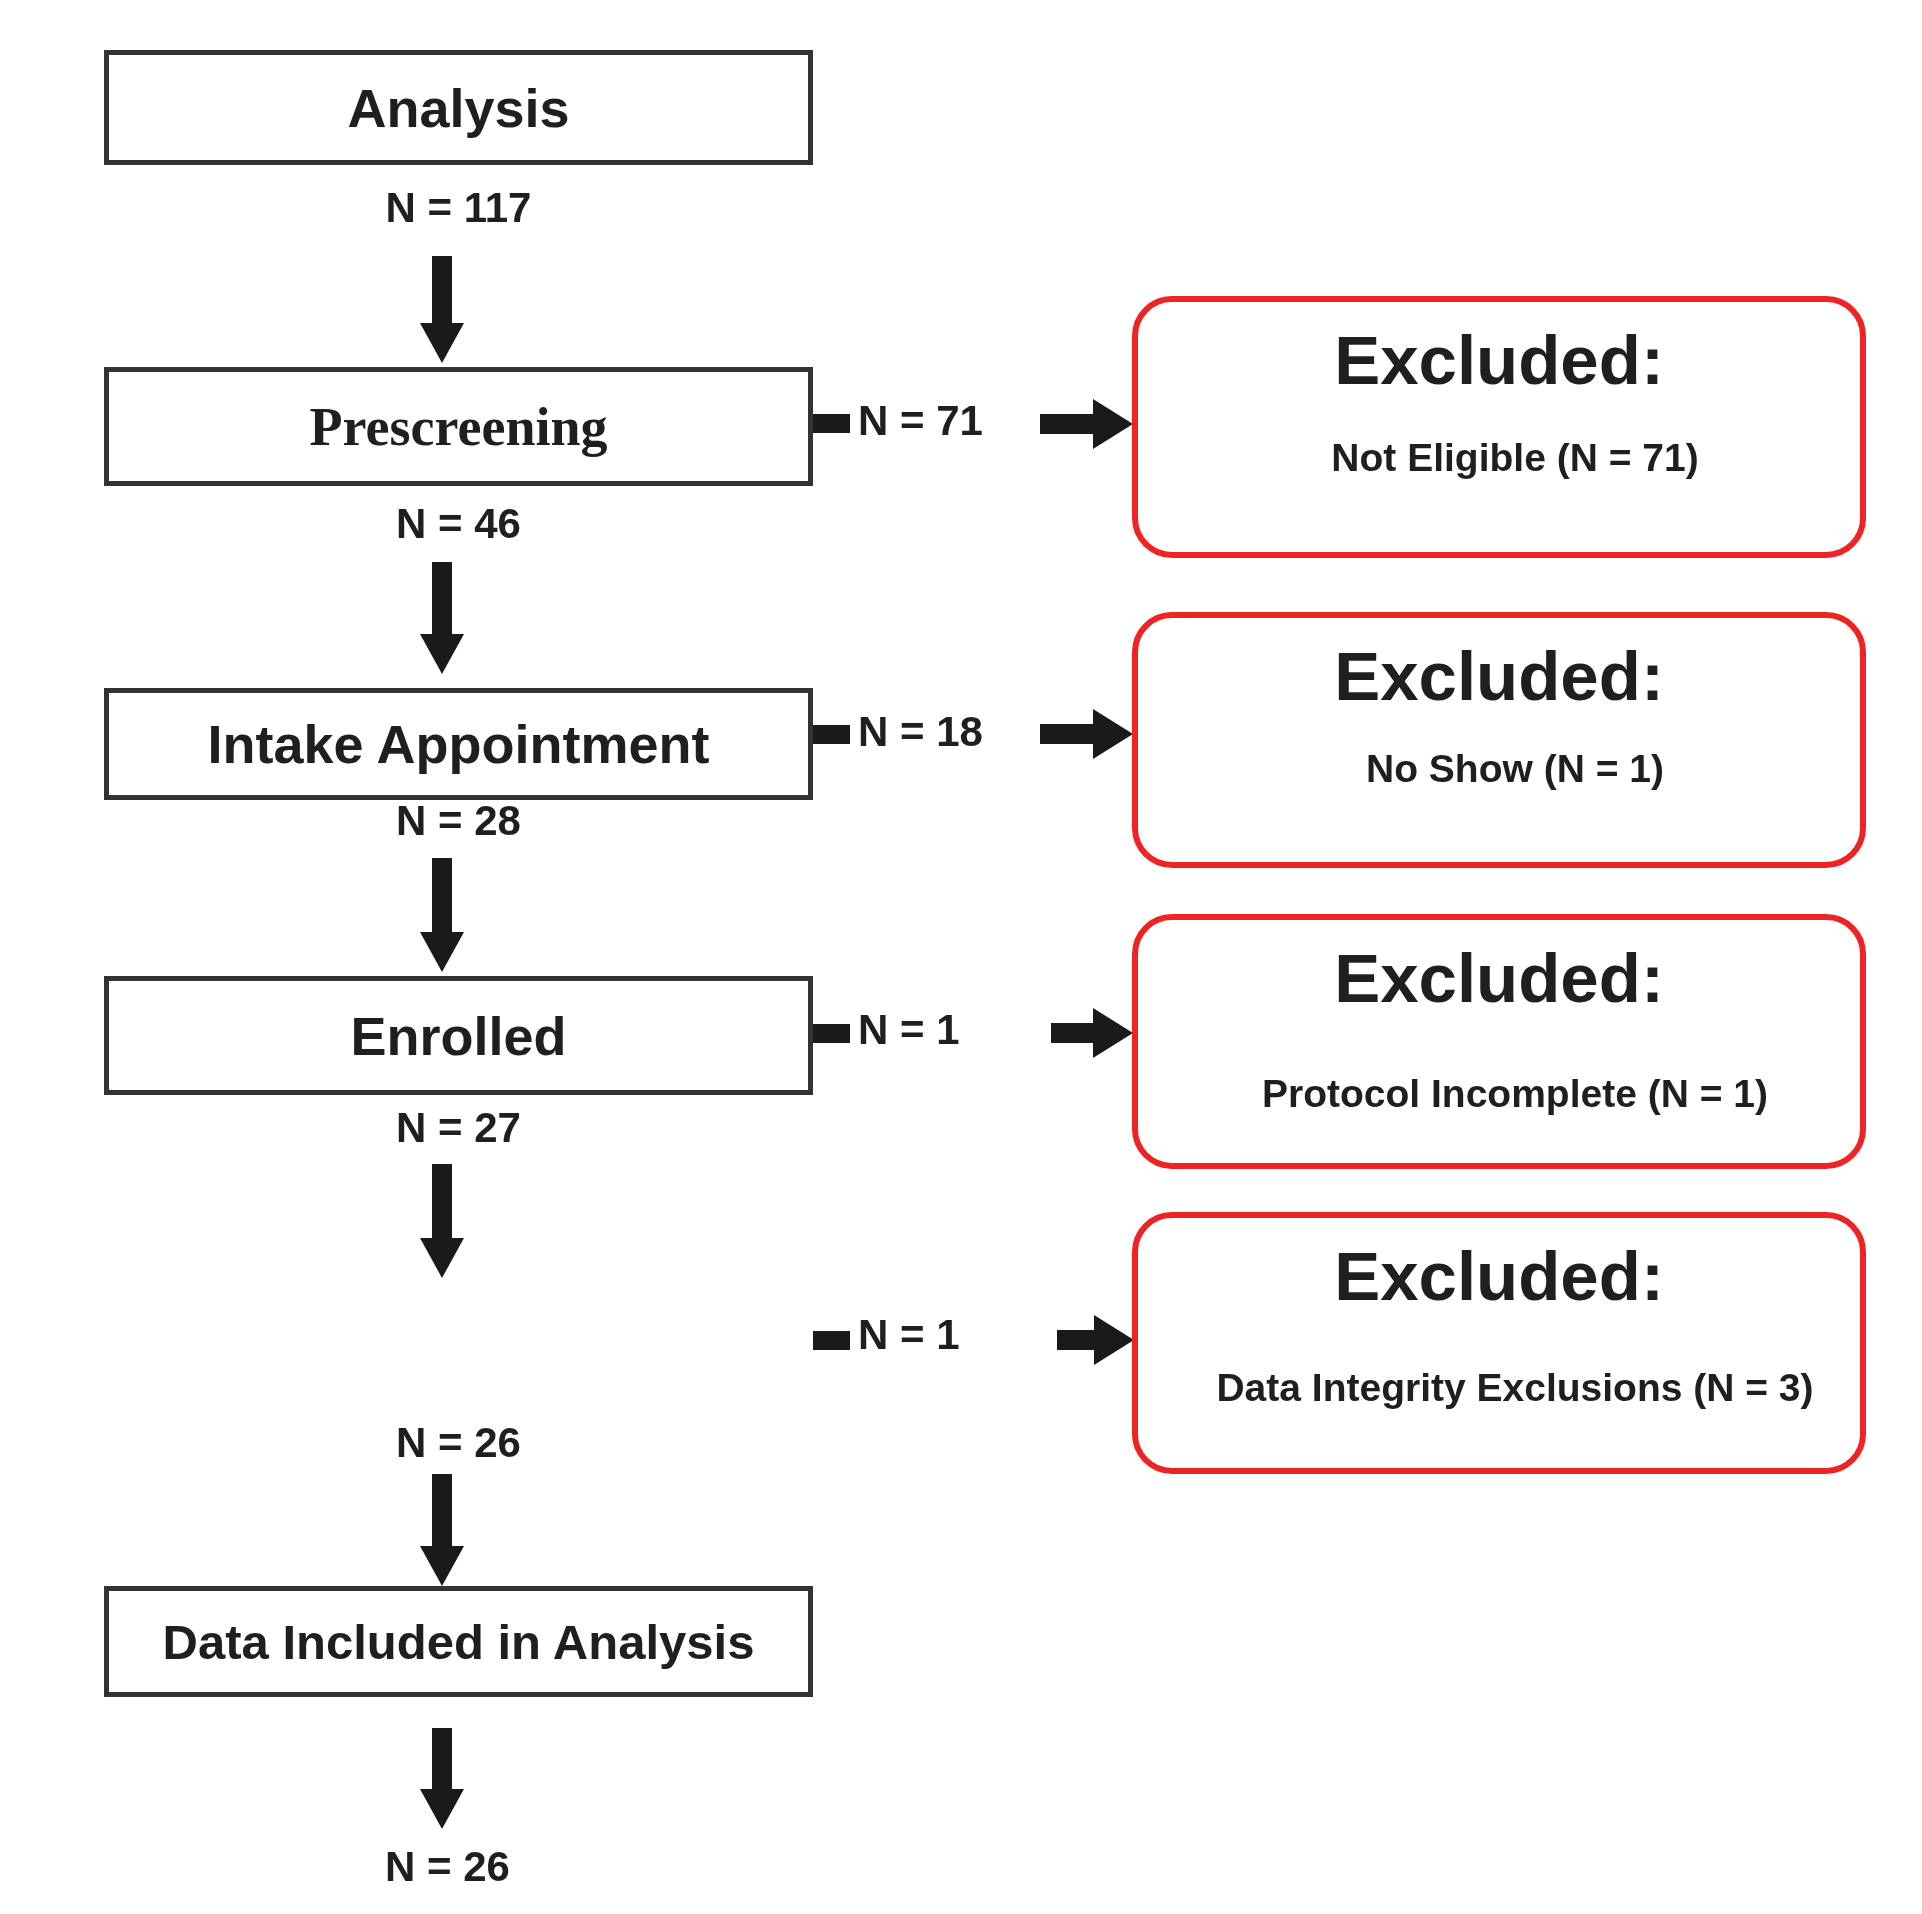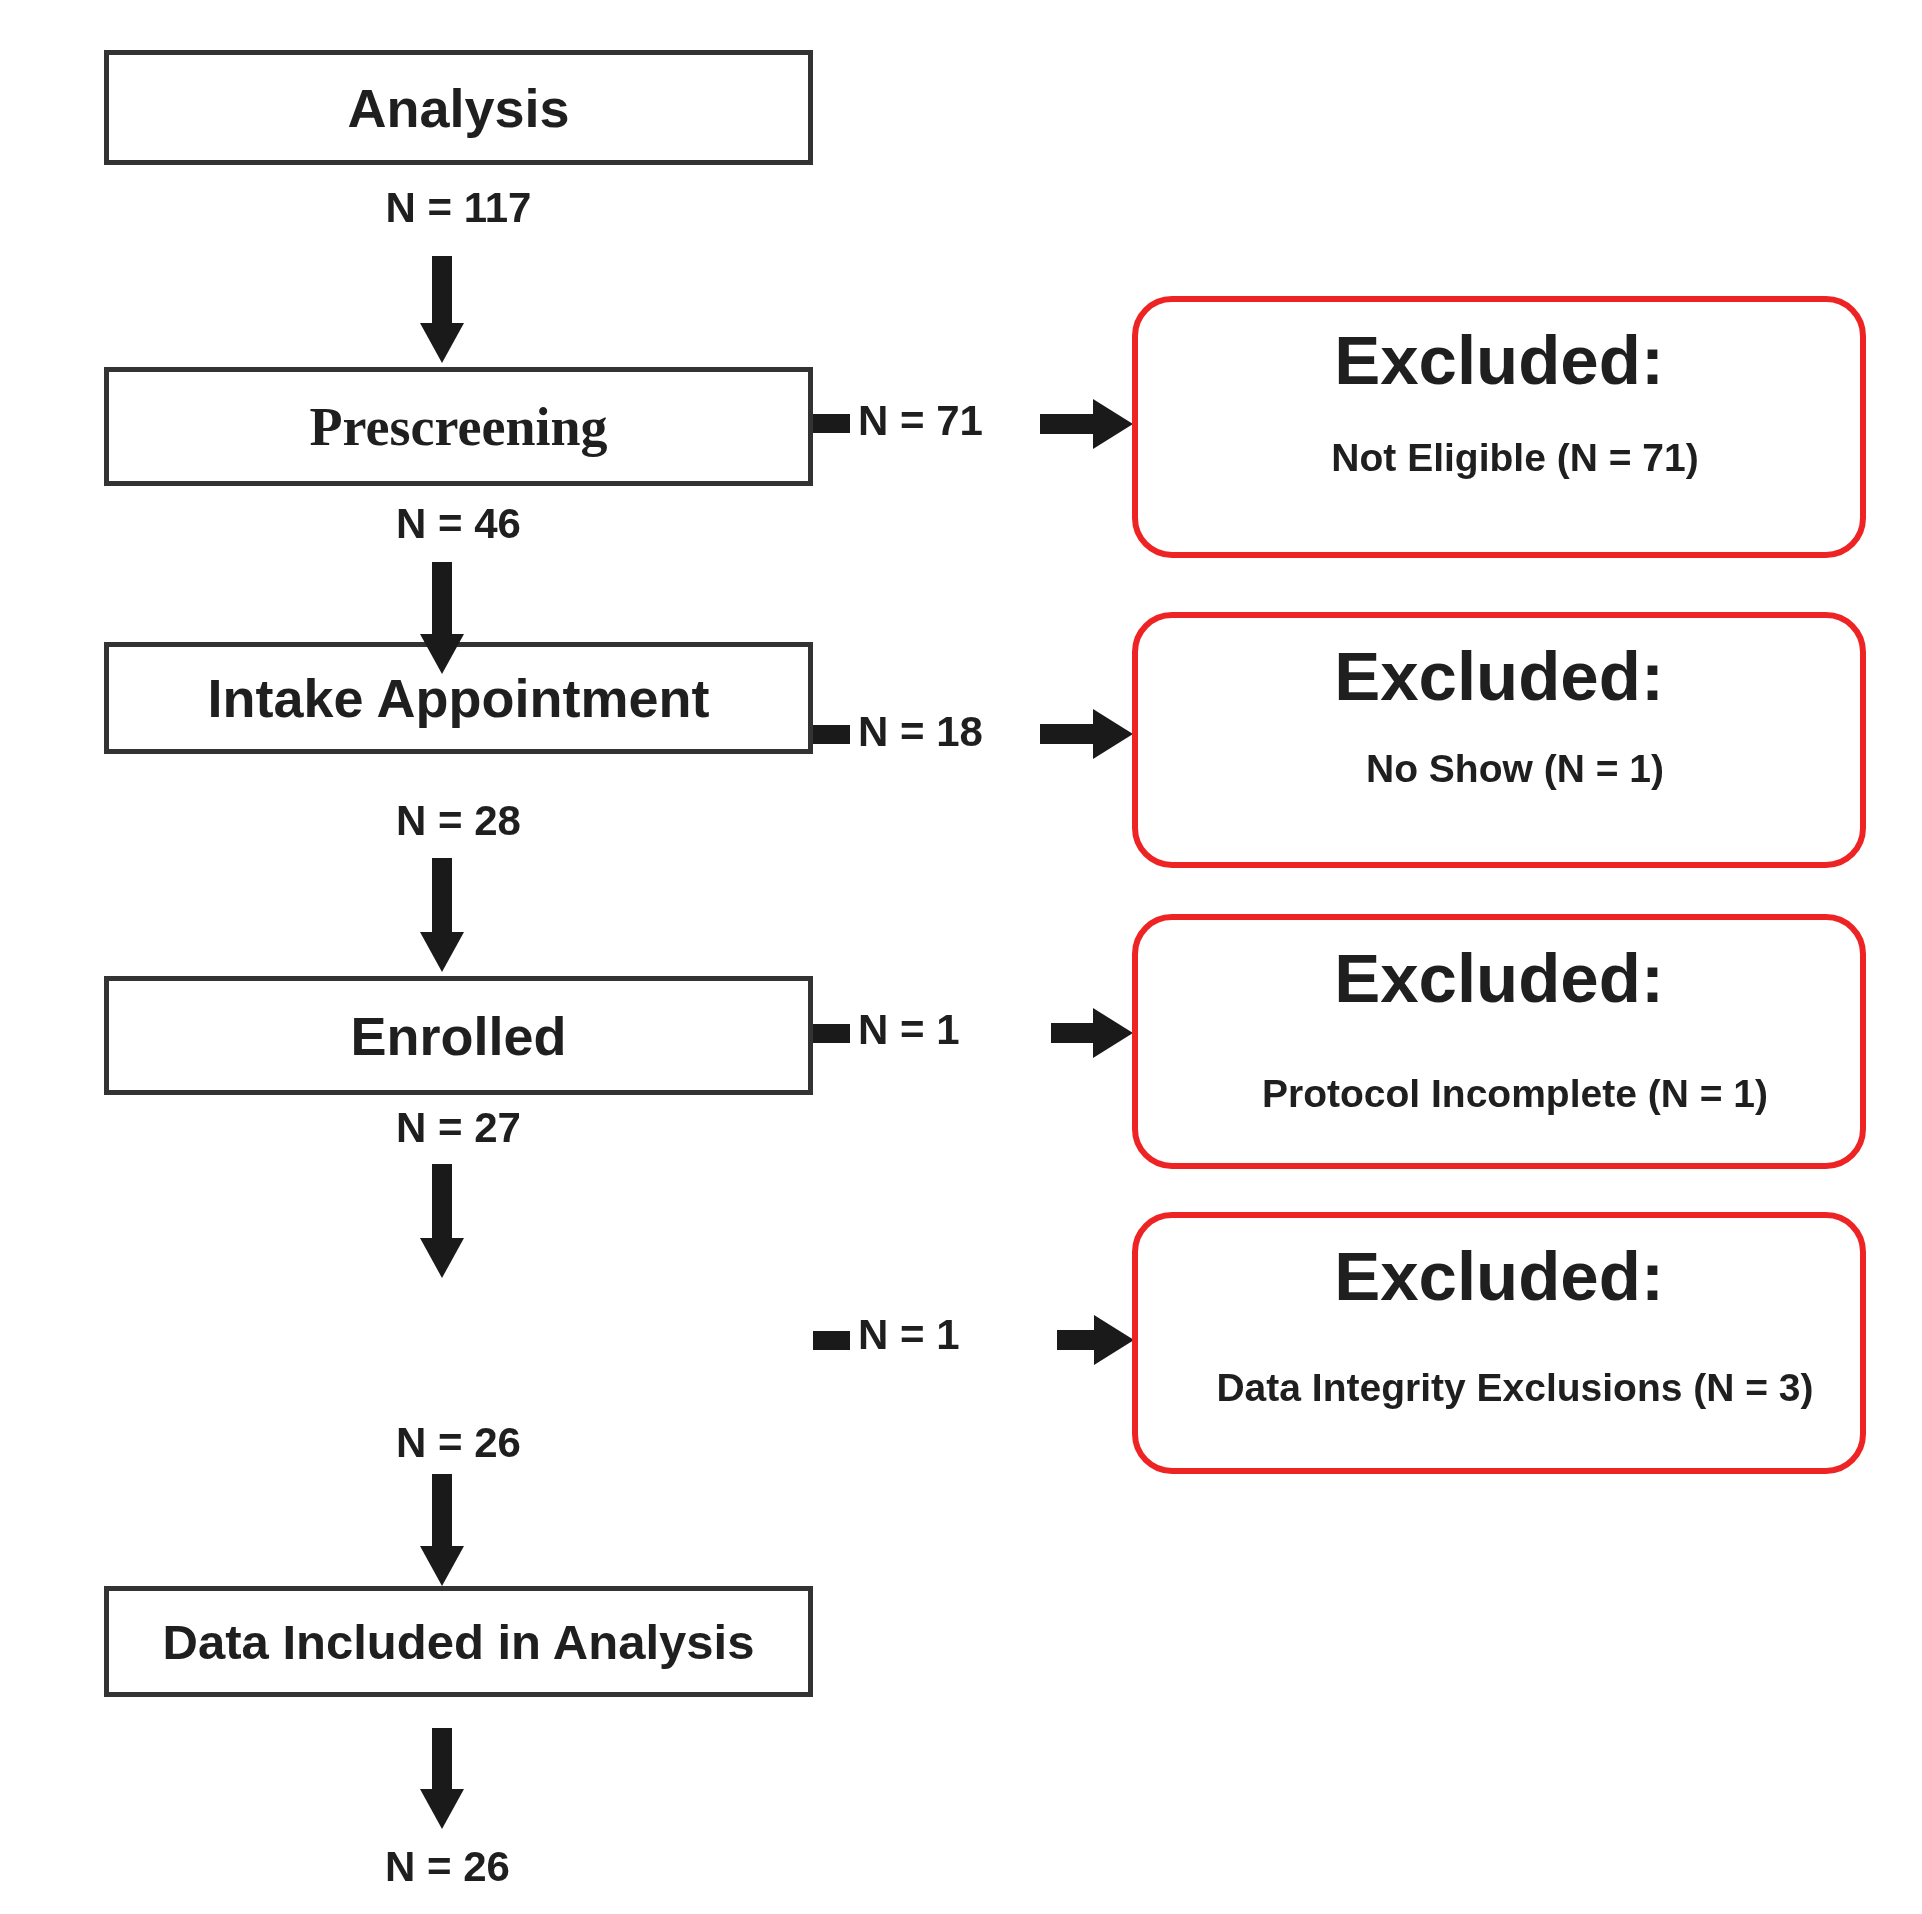--- a/index.html
+++ b/index.html
@@ -22,21 +22,21 @@
     background: #ffffff;
     display: flex;
     align-items: center;
     justify-content: center;
     font-weight: 700;
     font-size: 54px;
     white-space: nowrap;
   }
   #box0 { top: 50px;   height: 115px; }
   #box1 { top: 367px;  height: 119px; font-family: Liberation Serif, serif; }
-  #box2 { top: 642px;  height: 112px; }
+  #box2 { top: 688px;  height: 112px; }
   #box3 { top: 976px; height: 119px; }
   #box4 { top: 1282px; height: 121px; }
   #box5 { top: 1586px; height: 111px; font-size: 49px; }
 
   
   .n-label {
     position: absolute;
     font-weight: 700;
     font-size: 42px;
     text-align: center;

